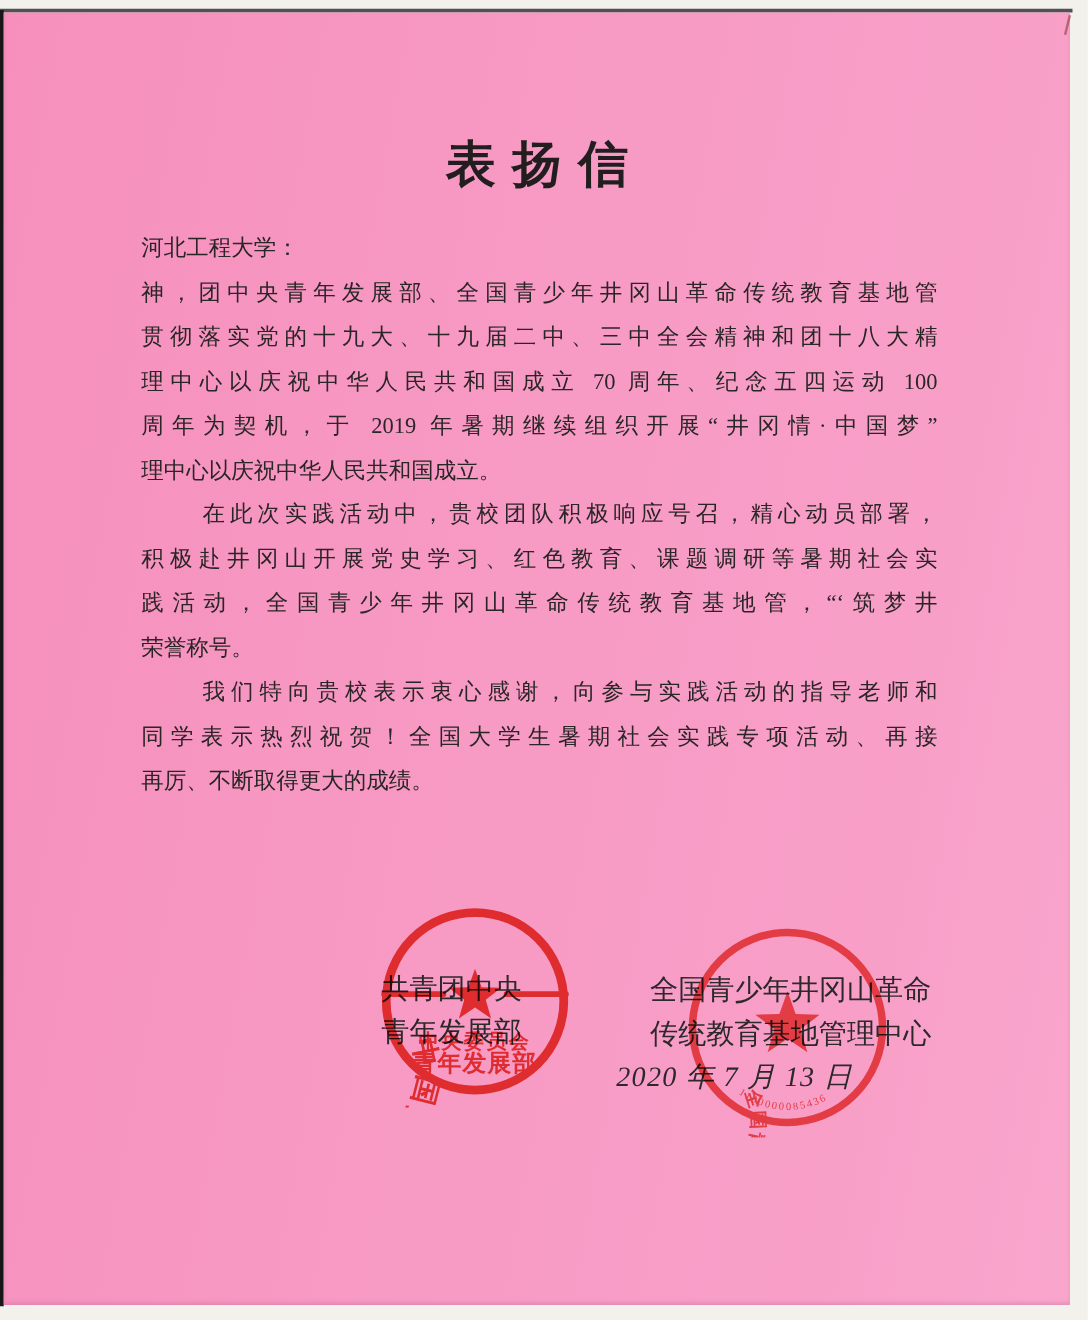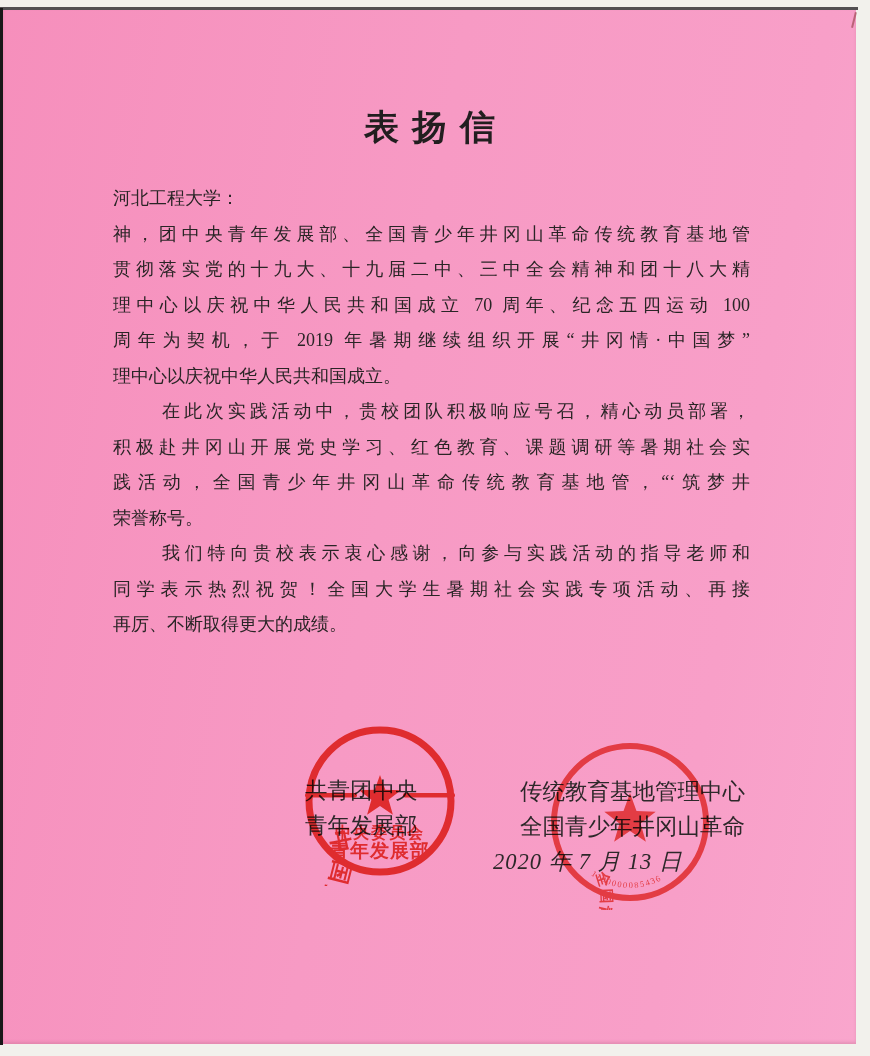--- a/index.html
+++ b/index.html
@@ -13,21 +13,21 @@
   .left-strip{position:absolute;left:0;top:8px;width:3px;height:1037px;background:#181718;}
   .top-line{position:absolute;left:0;top:7px;width:858px;height:3px;background:#535052;}
   .paper{
     position:absolute;left:3px;top:10px;width:853px;height:1034px;
     background:linear-gradient(100deg,#f68fbc 0%,#f79ac4 45%,#f89fc8 80%,#f9a6cd 100%);
     box-shadow:inset 0 -2px 3px rgba(170,90,120,.25);
   }
   .corner-mark{position:absolute;right:1px;top:2px;width:2px;height:16px;background:#a04a55;transform:rotate(14deg);opacity:.7;}
   .title{
     position:absolute;left:0;top:94px;width:100%;margin:0;
-    text-align:center;font-size:35px;font-weight:bold;color:#221e1f;
+    text-align:center;font-size:40px;font-weight:bold;color:#221e1f;
     letter-spacing:13px;text-indent:13px;
   }
   .body-text{
     position:absolute;left:110px;top:171px;width:637px;
     font-size:18px;line-height:35.5px;color:#2a2526;
   }
   .line{text-align:justify;text-align-last:justify;white-space:nowrap;}
   .line.end{text-align-last:left;}
   .line.indent{padding-left:49px;}
   .sig{position:absolute;font-size:22.5px;line-height:35.2px;color:#2d282a;white-space:nowrap;}
@@ -73,22 +73,22 @@
       <div class="line">同学表示热烈祝贺！全国大学生暑期社会实践专项活动、再接</div>
       <div class="line end">再厉、不断取得更大的成绩。</div>
     </div>
 
     <div class="sig sig-left">
       <div>共青团中央</div>
       <div>青年发展部</div>
     </div>
 
     <div class="sig sig-right">
+      <div>全国青少年井冈山革命</div>
       <div>传统教育基地管理中心</div>
-      <div>全国青少年井冈山革命</div>
       <div class="date">2020 年 7 月 13 日</div>
     </div>
 
     <svg class="seal seal-left" width="170" height="170" viewBox="0 0 170 170">
       <defs>
         <path id="arcL" d="M 33.0 115.0 A 60 60 0 1 1 32.9 114.8" fill="none"></path>
       </defs>
       <circle cx="85" cy="85" r="71" stroke-width="7"></circle>
       <text class="ringL"><textPath href="#arcL" startOffset="2">中国共产主义青年团</textPath></text>
       <rect x="10" y="77" width="52" height="4.5" rx="2"></rect>

